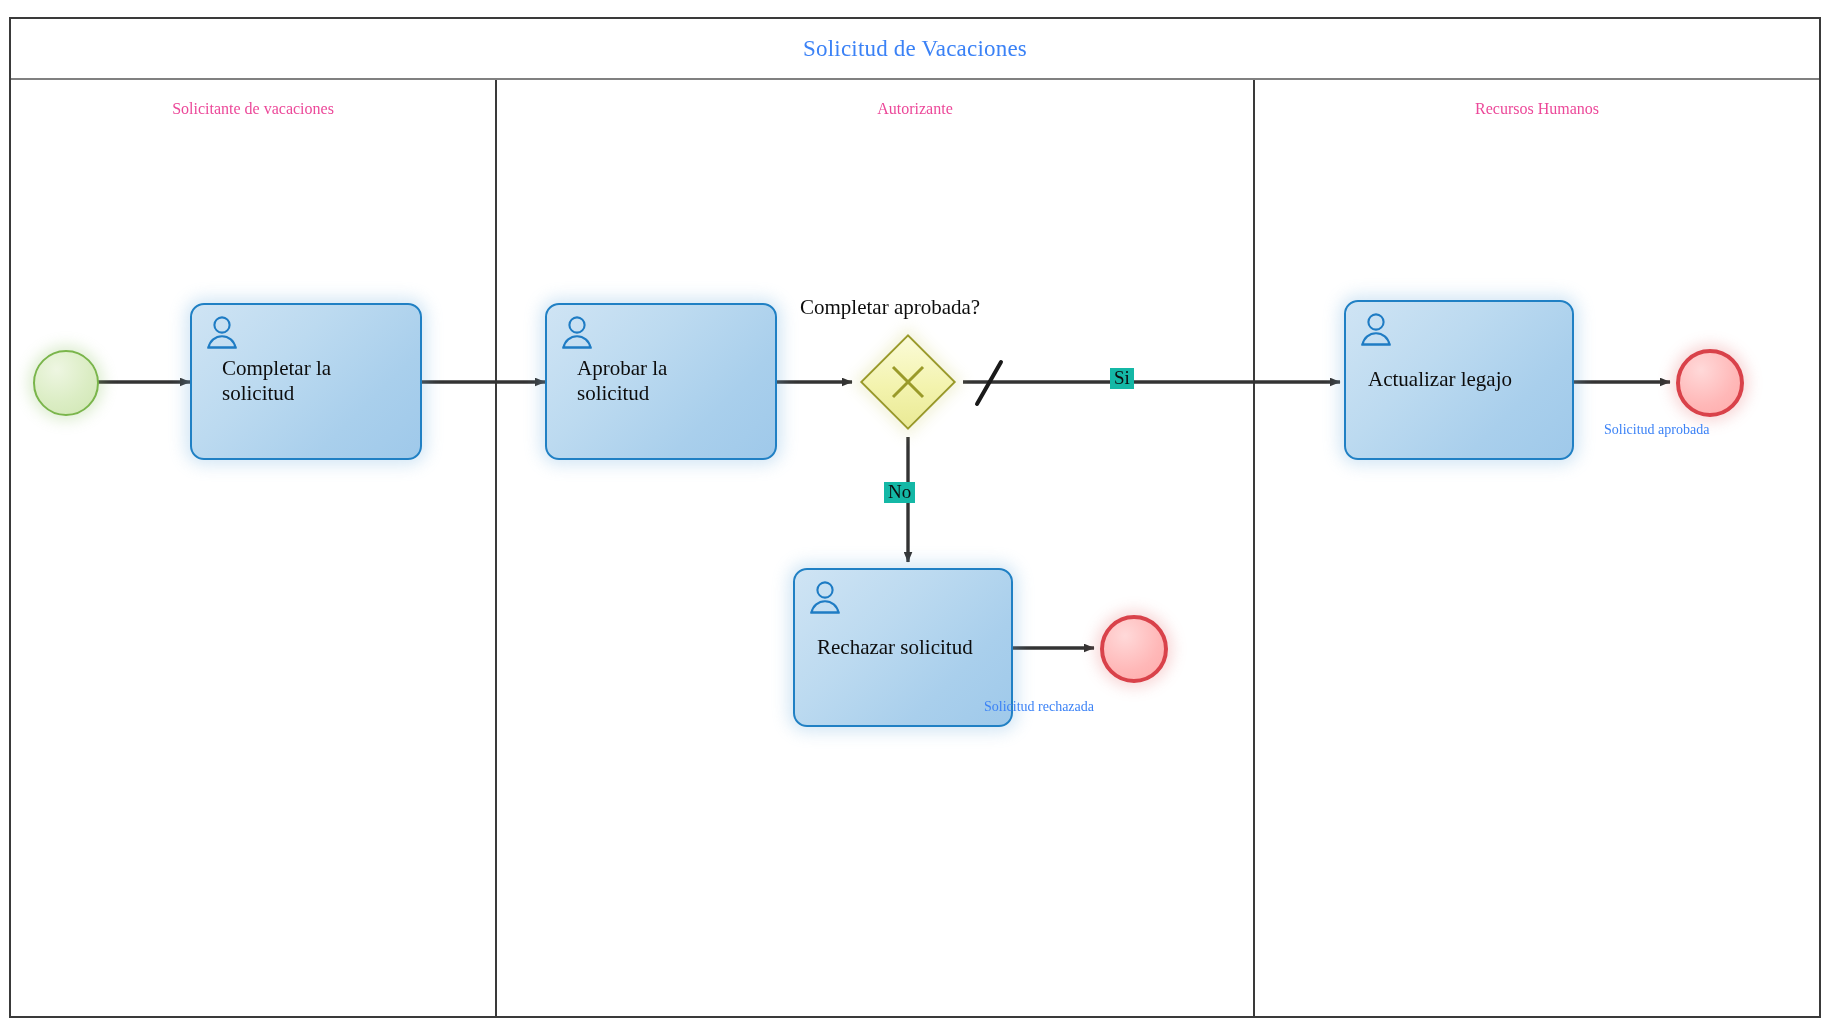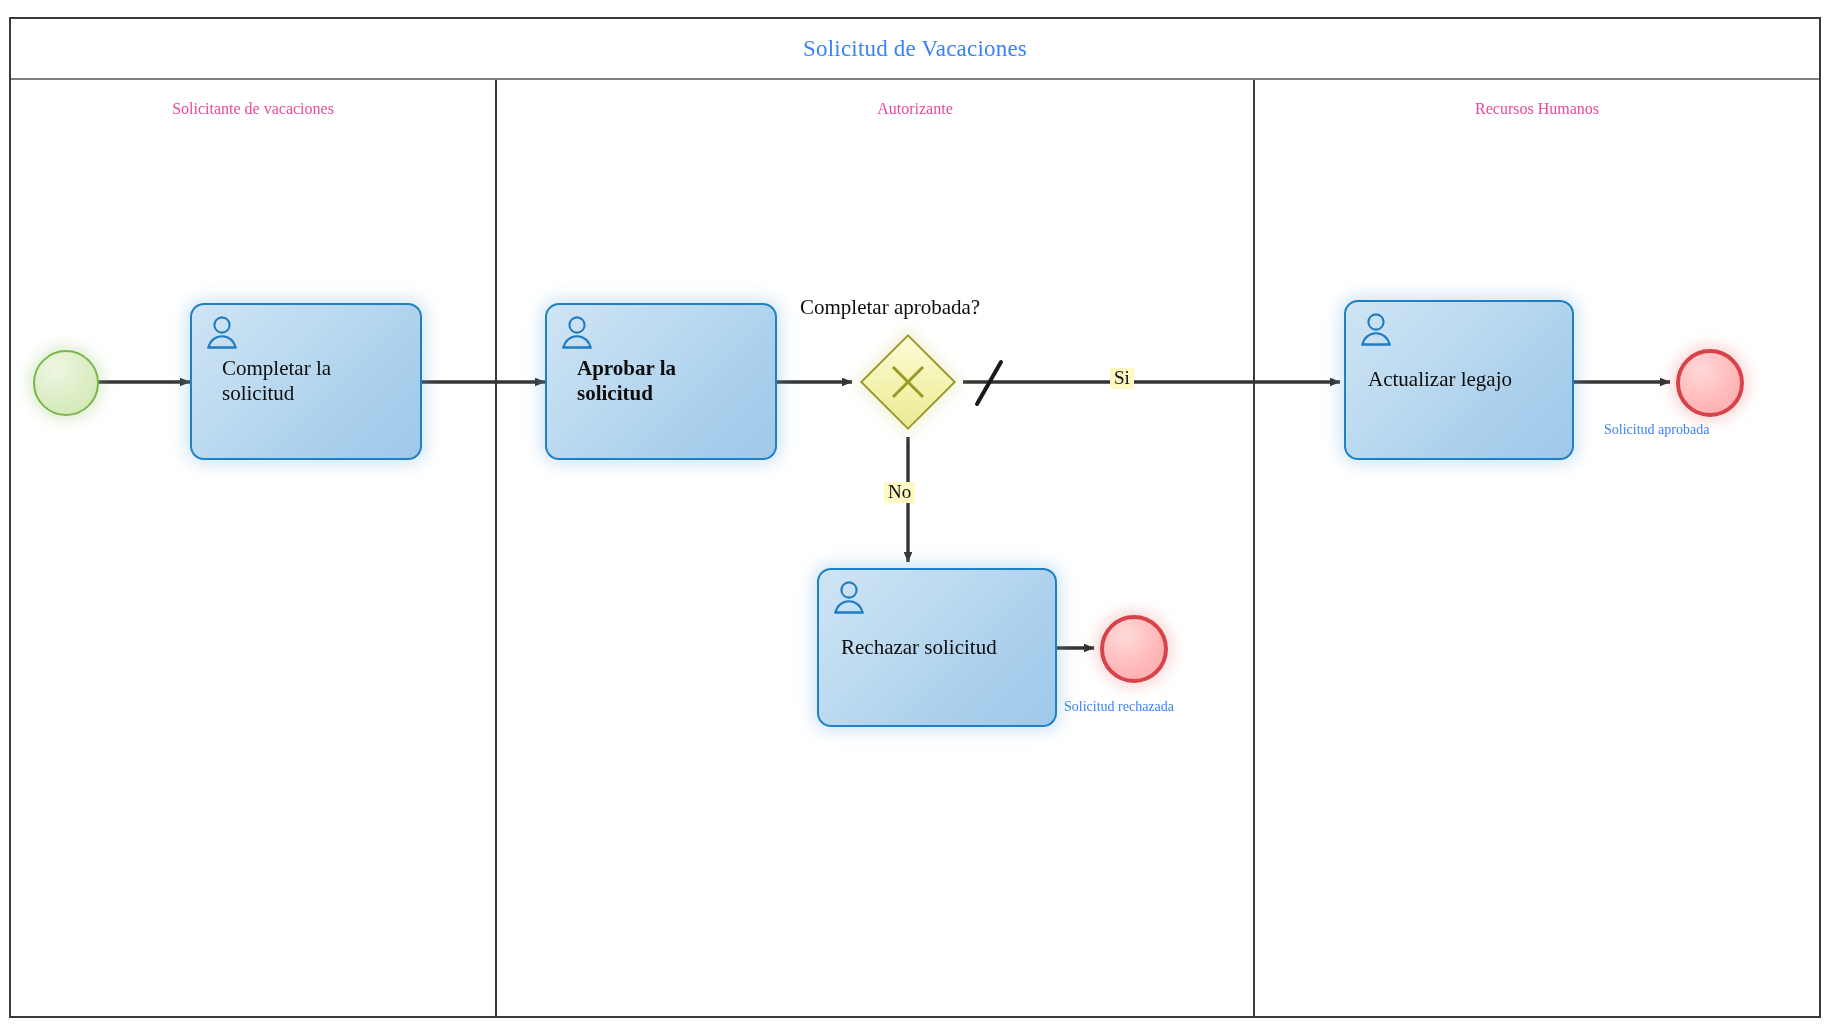--- a/index.html
+++ b/index.html
@@ -158,21 +158,21 @@
     position: absolute;
     left: 0; top: 0;
     width: 1830px;
     height: 1035px;
     pointer-events: none;
   }
   .flow-label {
     position: absolute;
     font-size: 19px;
     color: #0d0d0d;
-    background: #fef9c3;
+    background: #14b8a6;
     padding: 0 4px;
     line-height: 1.1;
     white-space: nowrap;
   }
 </style>
 </head>
 <body>
 
 <div id="canvas">
 
@@ -222,31 +222,31 @@
   <div class="task" style="left:190px; top:303px; width:232px; height:157px;">
     <svg class="task-icon" viewBox="0 0 34 34">
       <circle cx="17" cy="10" r="7.6" fill="none" stroke="#1f7cc4" stroke-width="2.1"></circle>
       <path d="M3.6 32.5 A13.6 13.6 0 0 1 30.4 32.5 Z" fill="none" stroke="#1f7cc4" stroke-width="2.1"></path>
       <line x1="2.4" y1="32.5" x2="31.6" y2="32.5" stroke="#1f7cc4" stroke-width="2.1"></line>
     </svg>
     <div class="task-label">Completar la
 solicitud</div>
   </div>
 
-  <div class="task" style="left:545px; top:303px; width:232px; height:157px;font-weight:bold;">
+  <div class="task" style="left:545px; top:303px; width:232px; height:157px;">
     <svg class="task-icon" viewBox="0 0 34 34">
       <circle cx="17" cy="10" r="7.6" fill="none" stroke="#1f7cc4" stroke-width="2.1"></circle>
       <path d="M3.6 32.5 A13.6 13.6 0 0 1 30.4 32.5 Z" fill="none" stroke="#1f7cc4" stroke-width="2.1"></path>
       <line x1="2.4" y1="32.5" x2="31.6" y2="32.5" stroke="#1f7cc4" stroke-width="2.1"></line>
     </svg>
     <div class="task-label">Aprobar la
 solicitud</div>
   </div>
 
-  <div class="task" style="left:817px; top:568px; width:240px; height:159px;">
+  <div class="task" style="left:793px; top:568px; width:220px; height:159px;">
     <svg class="task-icon" viewBox="0 0 34 34">
       <circle cx="17" cy="10" r="7.6" fill="none" stroke="#1f7cc4" stroke-width="2.1"></circle>
       <path d="M3.6 32.5 A13.6 13.6 0 0 1 30.4 32.5 Z" fill="none" stroke="#1f7cc4" stroke-width="2.1"></path>
       <line x1="2.4" y1="32.5" x2="31.6" y2="32.5" stroke="#1f7cc4" stroke-width="2.1"></line>
     </svg>
     <div class="task-label centered-left">Rechazar solicitud</div>
   </div>
 
   <div class="task" style="left:1344px; top:300px; width:230px; height:160px;">
     <svg class="task-icon" viewBox="0 0 34 34">
@@ -263,15 +263,15 @@
       <line x1="33" y1="33" x2="63" y2="63" stroke="#9a9a29" stroke-width="3"></line>
       <line x1="63" y1="33" x2="33" y2="63" stroke="#9a9a29" stroke-width="3"></line>
     </svg>
   </div>
   <div class="gateway-label" style="left:800px; top:295px;">Completar aprobada?</div>
 
   <div class="node event end" style="left:1676px; top:349px; width:68px; height:68px;"></div>
   <div class="event-label" style="left:1604px; top:422px;">Solicitud aprobada</div>
 
   <div class="node event end" style="left:1100px; top:615px; width:68px; height:68px;"></div>
-  <div class="event-label" style="left:1064px; top:699px;">Solicitud rechazada</div>
+  <div class="event-label" style="left:984px; top:699px;">Solicitud rechazada</div>
 
 </div>
 
 </body></html>

